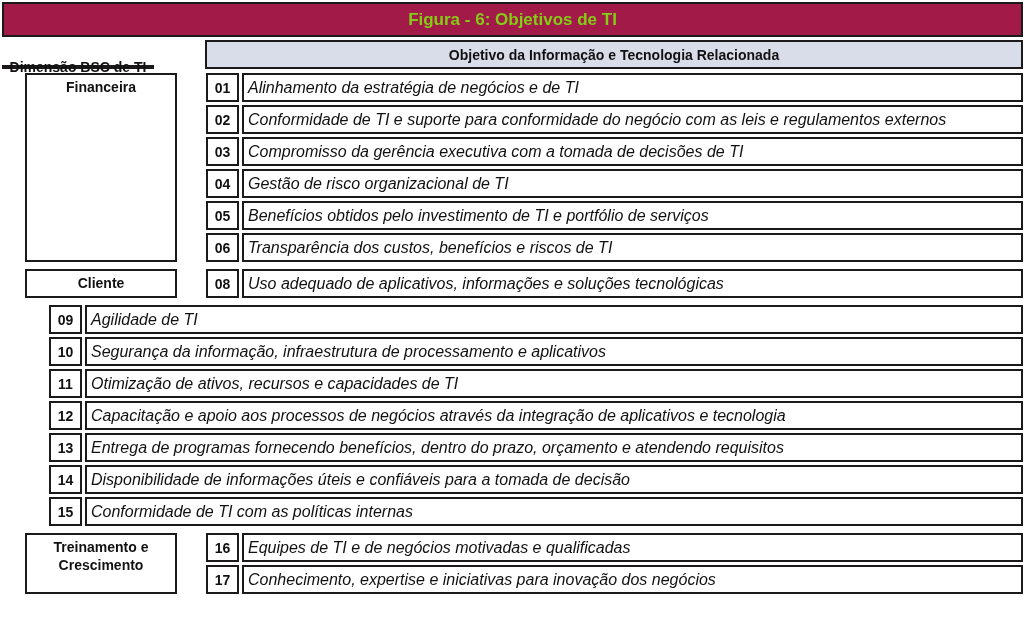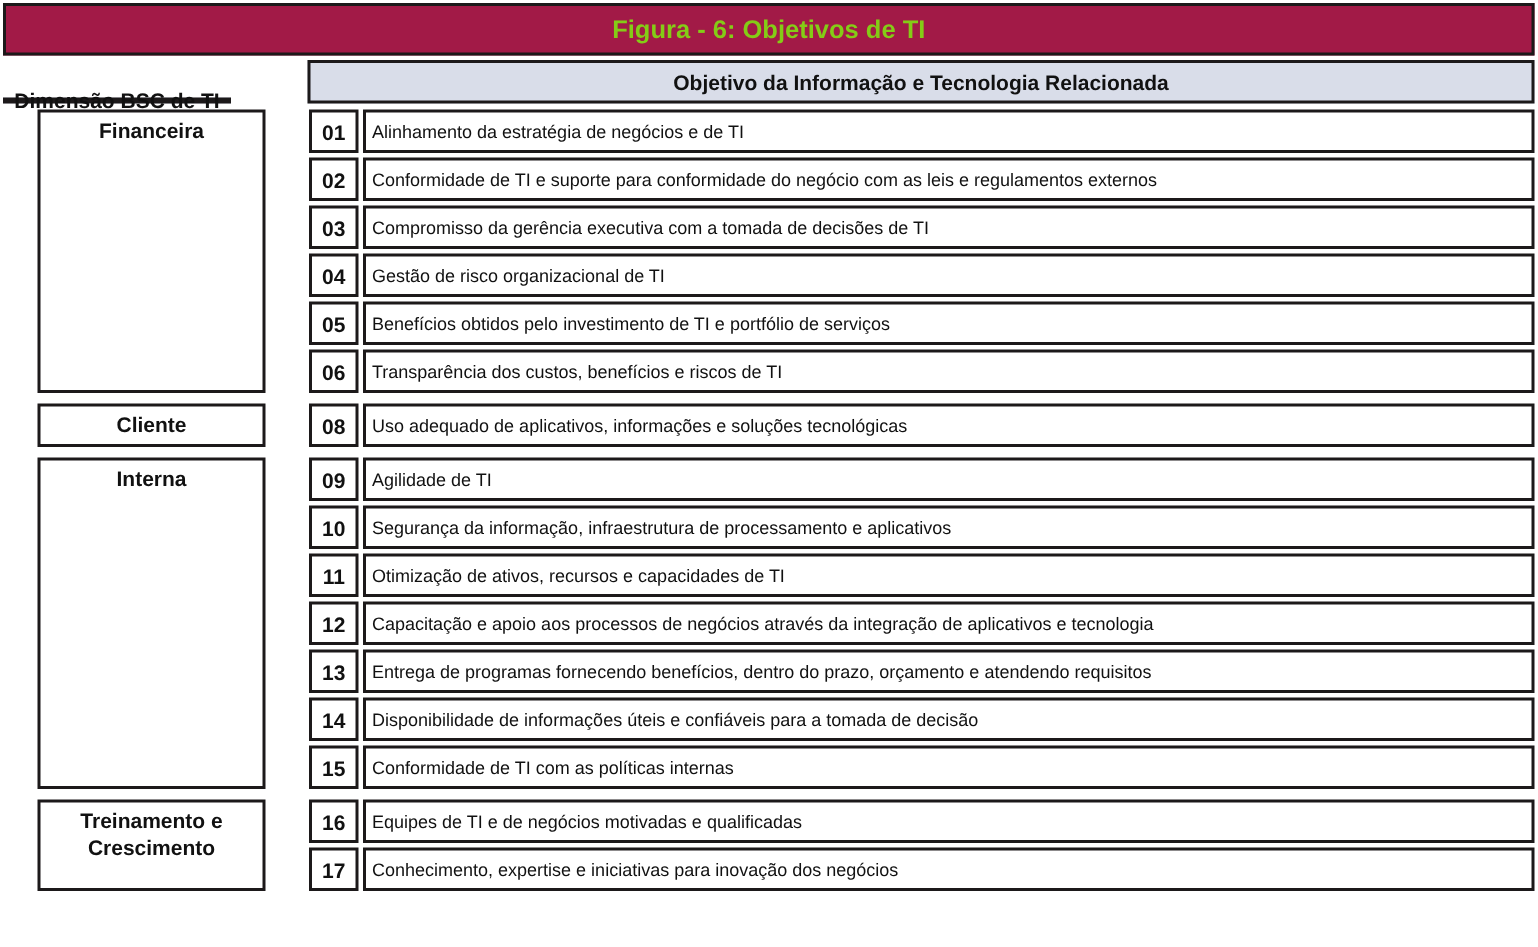--- a/index.html
+++ b/index.html
@@ -64,24 +64,24 @@
   .obj-row{ display:flex; gap:3px; height:29px;margin-left:24px; }
   .num-cell{
     width:33px; flex:0 0 auto;
     border:2px solid var(--border);
     font-weight:bold; font-size:14px;
     display:flex; align-items:center; justify-content:center;
   }
   .text-cell{
     flex:1 1 auto;
     border:2px solid var(--border);
-    font-size:12px;
+    font-size:16px;
     display:flex; align-items:center;
     padding-left:4px;
-    white-space:nowrap; overflow:hidden;
+    white-space:nowrap; overflow:hidden;font-style:italic;
   }
 </style>
 </head>
 <body>
 
 <div class="figure">
   <div class="title-bar">
     <span>Figura - 6: Objetivos de TI</span>
   </div>
   <div class="spacer-sm"></div>
@@ -123,21 +123,20 @@
       <div class="group">
         <div class="dim-cell">Cliente</div>
         <div class="group-rows">
           <div class="obj-row">
             <div class="num-cell">08</div>
             <div class="text-cell">Uso adequado de aplicativos, informações e soluções tecnológicas</div>
           </div>
         </div>
       </div>
       <div class="group">
-        <div class="dim-cell">Interna</div>
         <div class="group-rows">
           <div class="obj-row">
             <div class="num-cell">09</div>
             <div class="text-cell">Agilidade de TI</div>
           </div>
           <div class="obj-row">
             <div class="num-cell">10</div>
             <div class="text-cell">Segurança da informação, infraestrutura de processamento e aplicativos</div>
           </div>
           <div class="obj-row">

